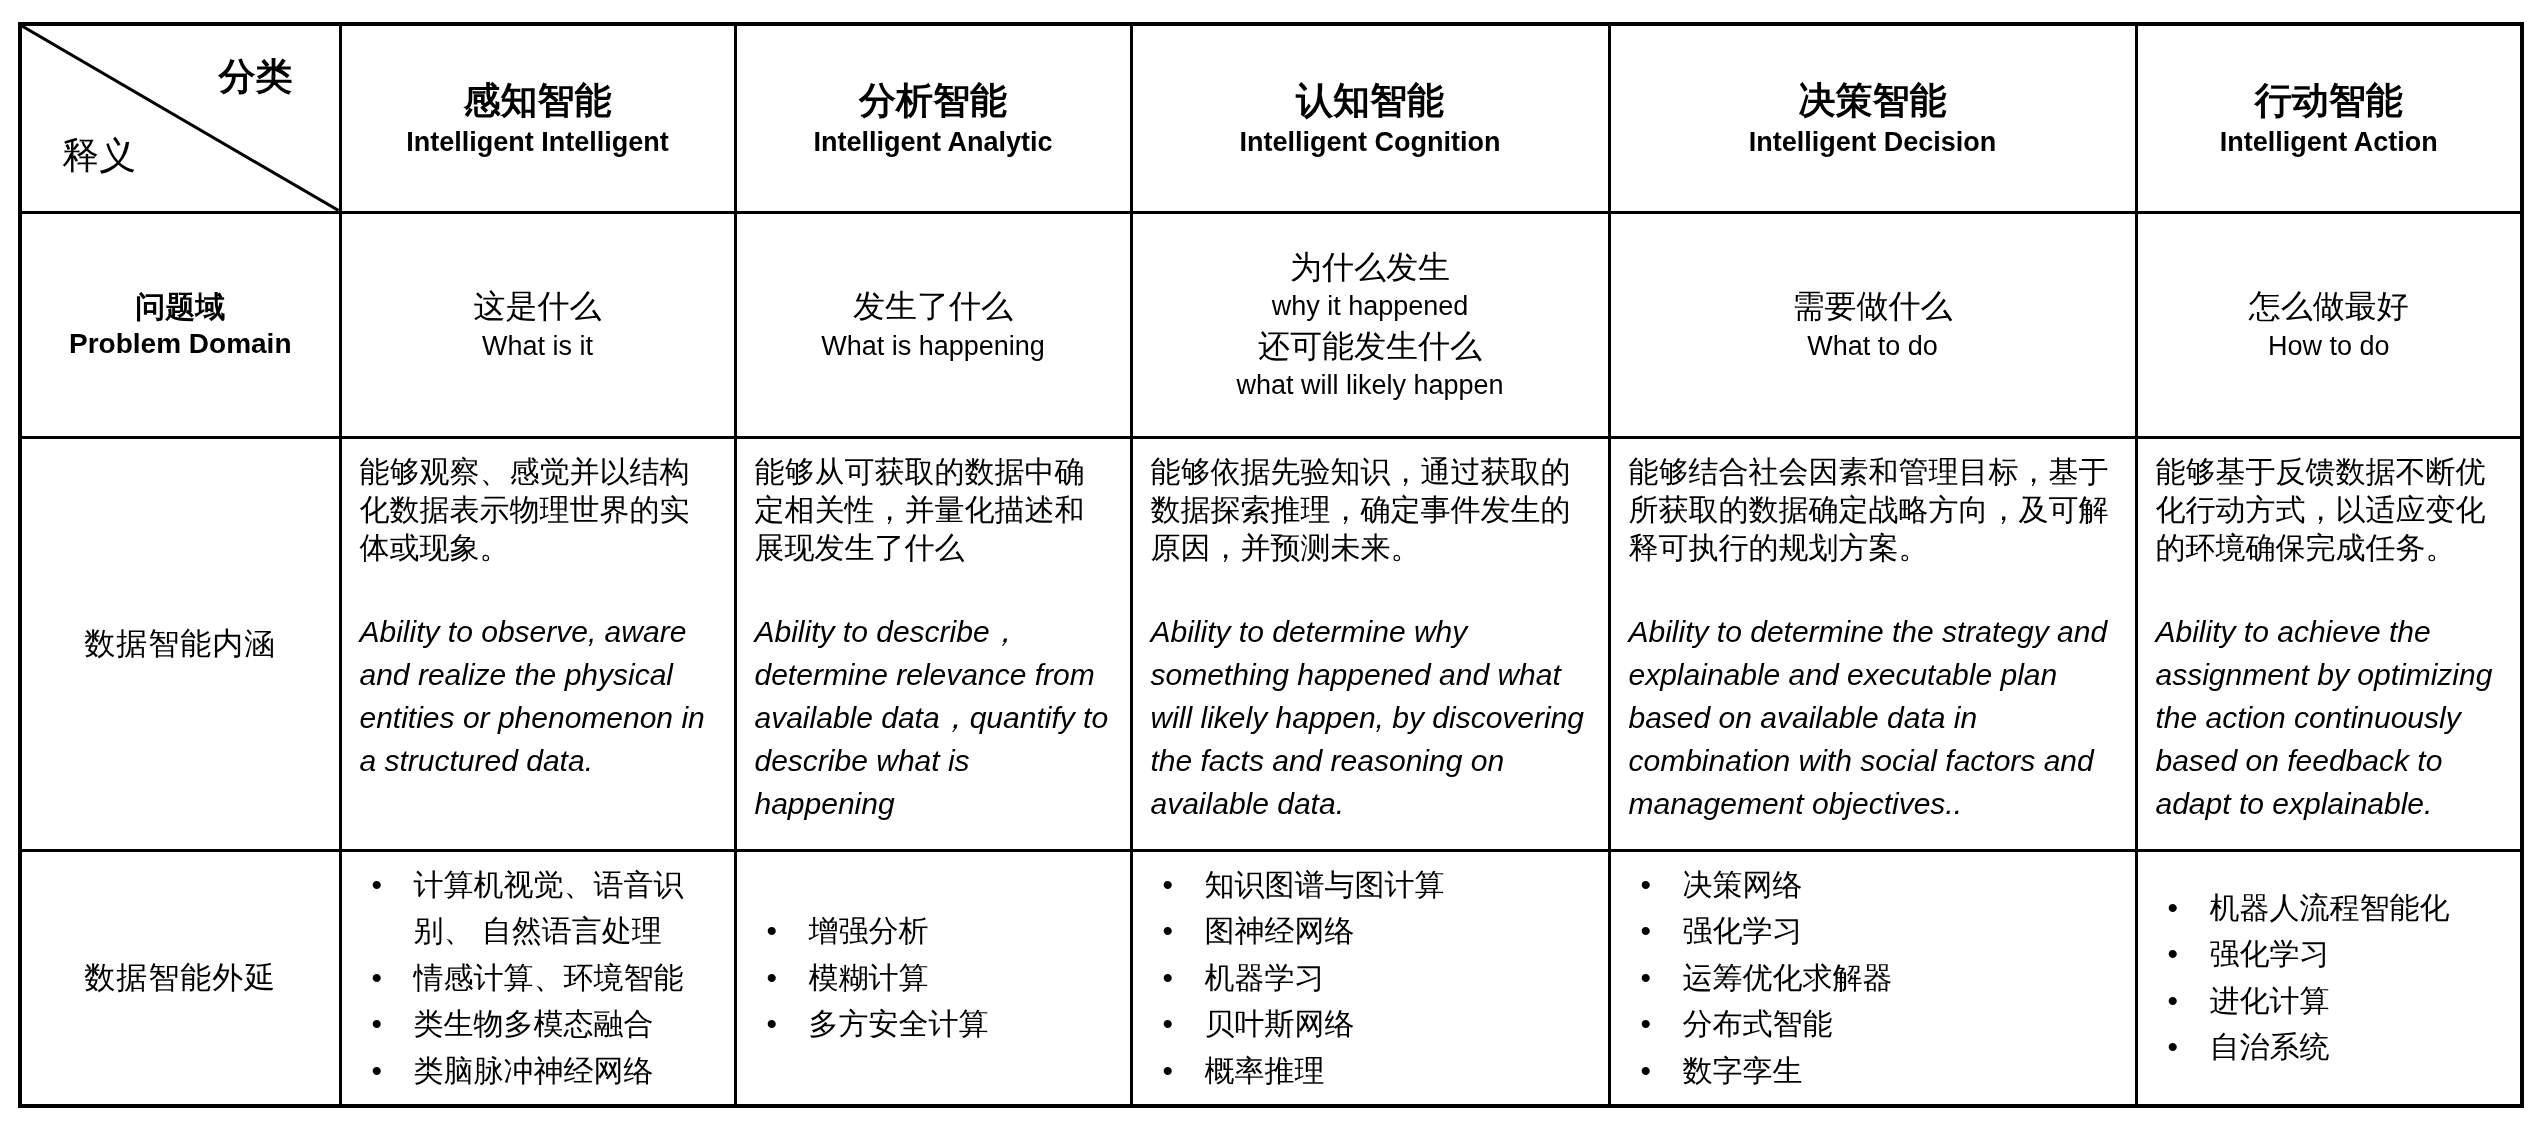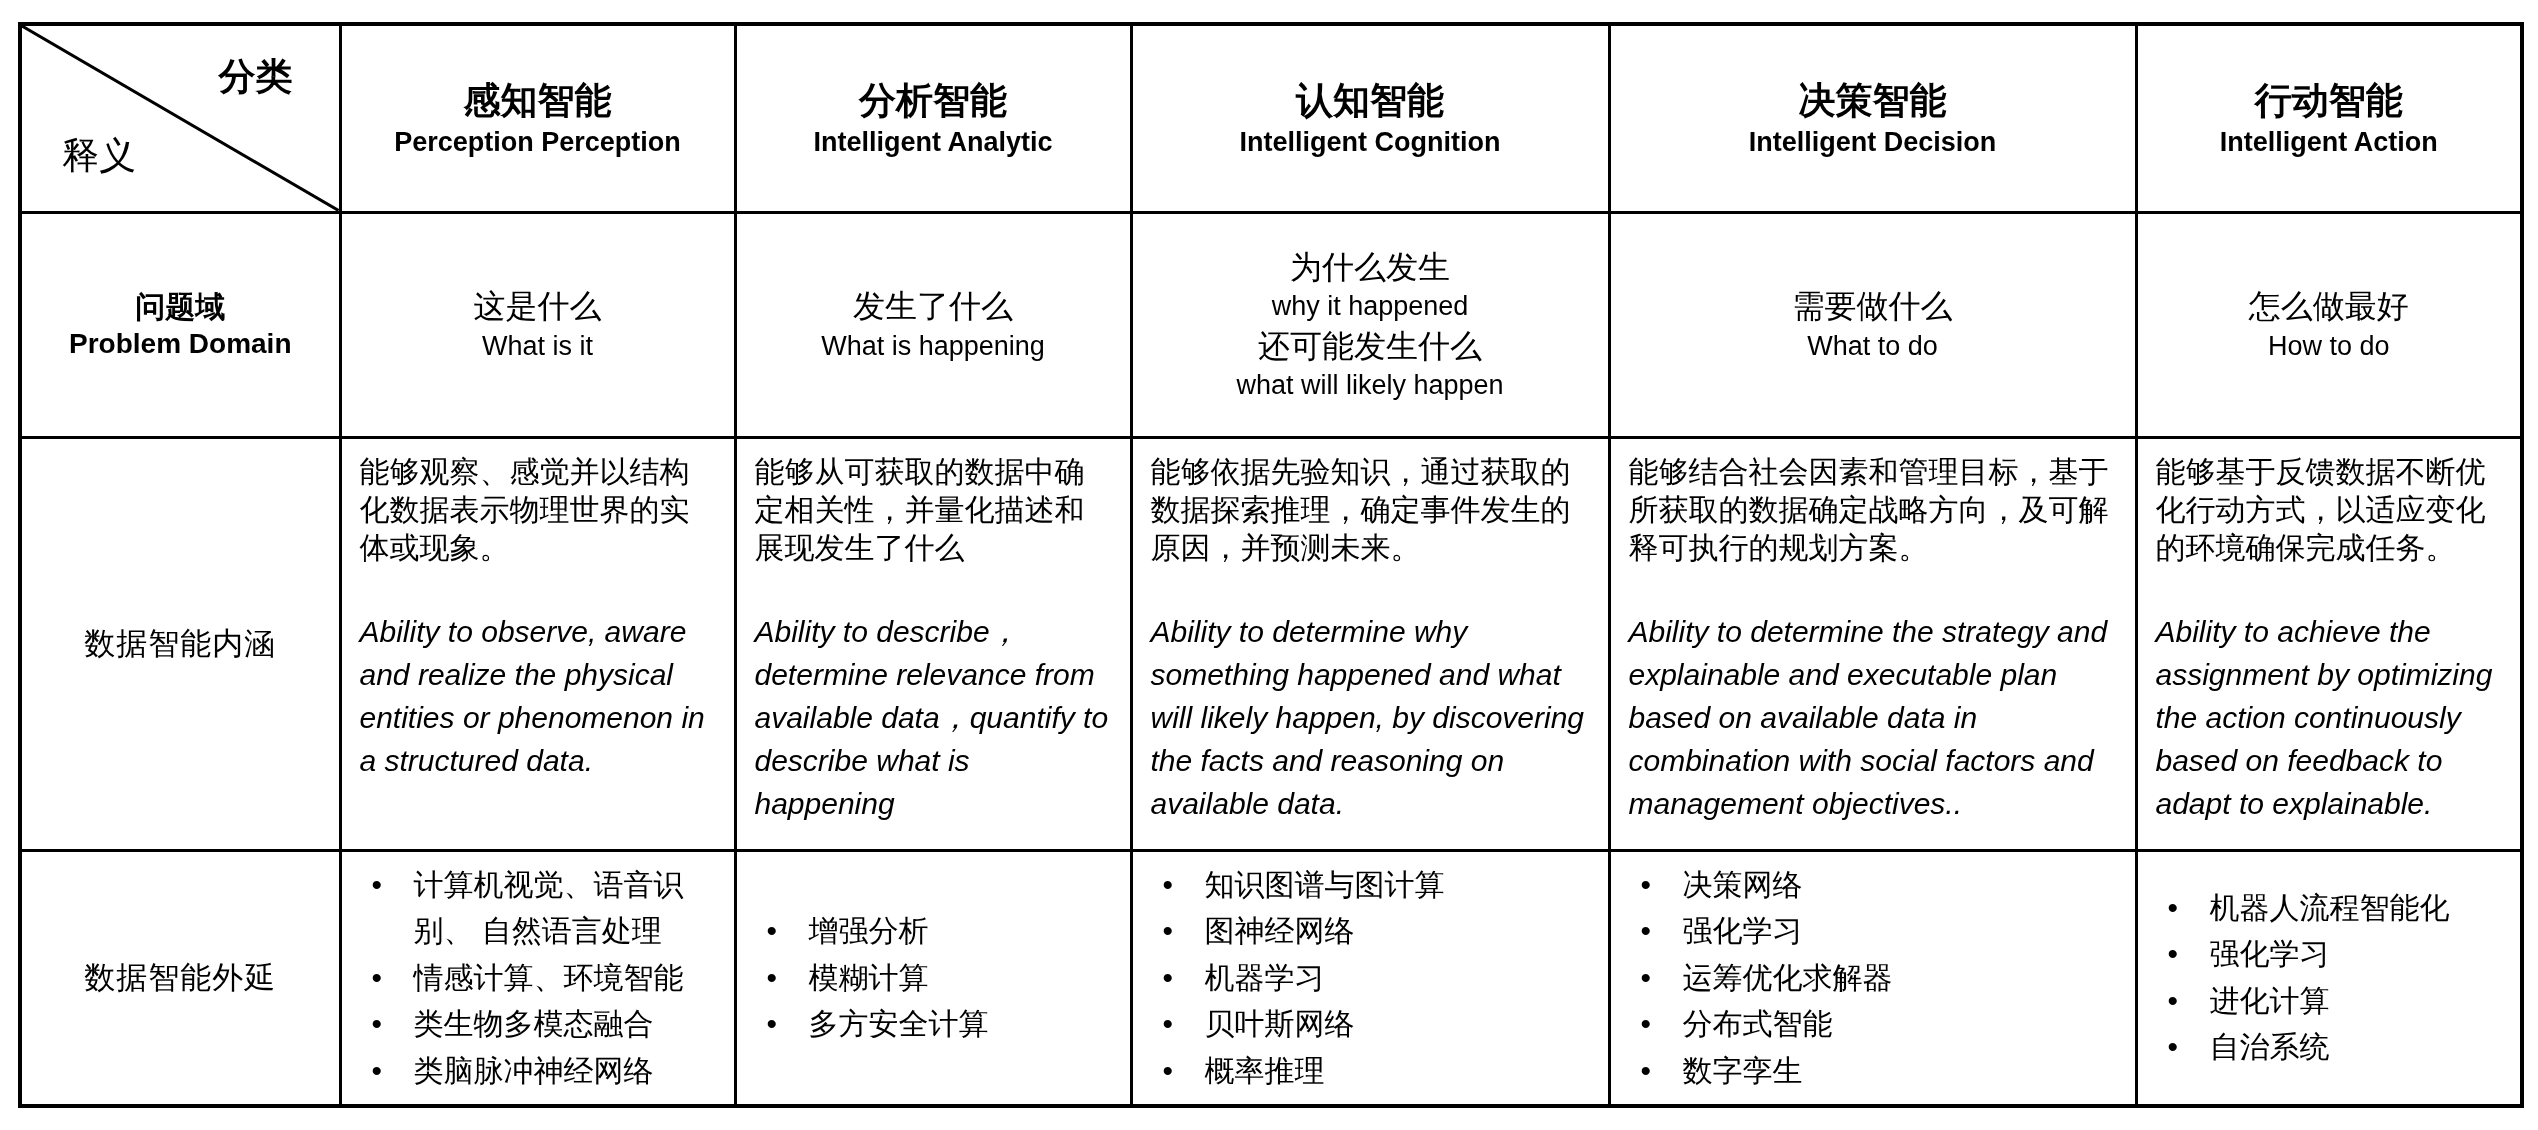--- a/index.html
+++ b/index.html
@@ -79,21 +79,21 @@
         <tr style="height:188px">
       <td class="corner">
         <svg viewBox="0 0 100 100" preserveAspectRatio="none">
           <line x1="0" y1="0" x2="100" y2="100" stroke="#000" stroke-width="3" vector-effect="non-scaling-stroke"></line>
         </svg>
         <span class="lab-top">分类</span>
         <span class="lab-bottom">释义</span>
       </td>
       <td class="head-cell">
         <div class="h-zh">感知智能</div>
-        <div class="h-en">Perception Perception</div>
+        <div class="h-en">Intelligent Intelligent</div>
       </td>
       <td class="head-cell">
         <div class="h-zh">分析智能</div>
         <div class="h-en">Intelligent Analytic</div>
       </td>
       <td class="head-cell">
         <div class="h-zh">认知智能</div>
         <div class="h-en">Intelligent Cognition</div>
       </td>
       <td class="head-cell">

